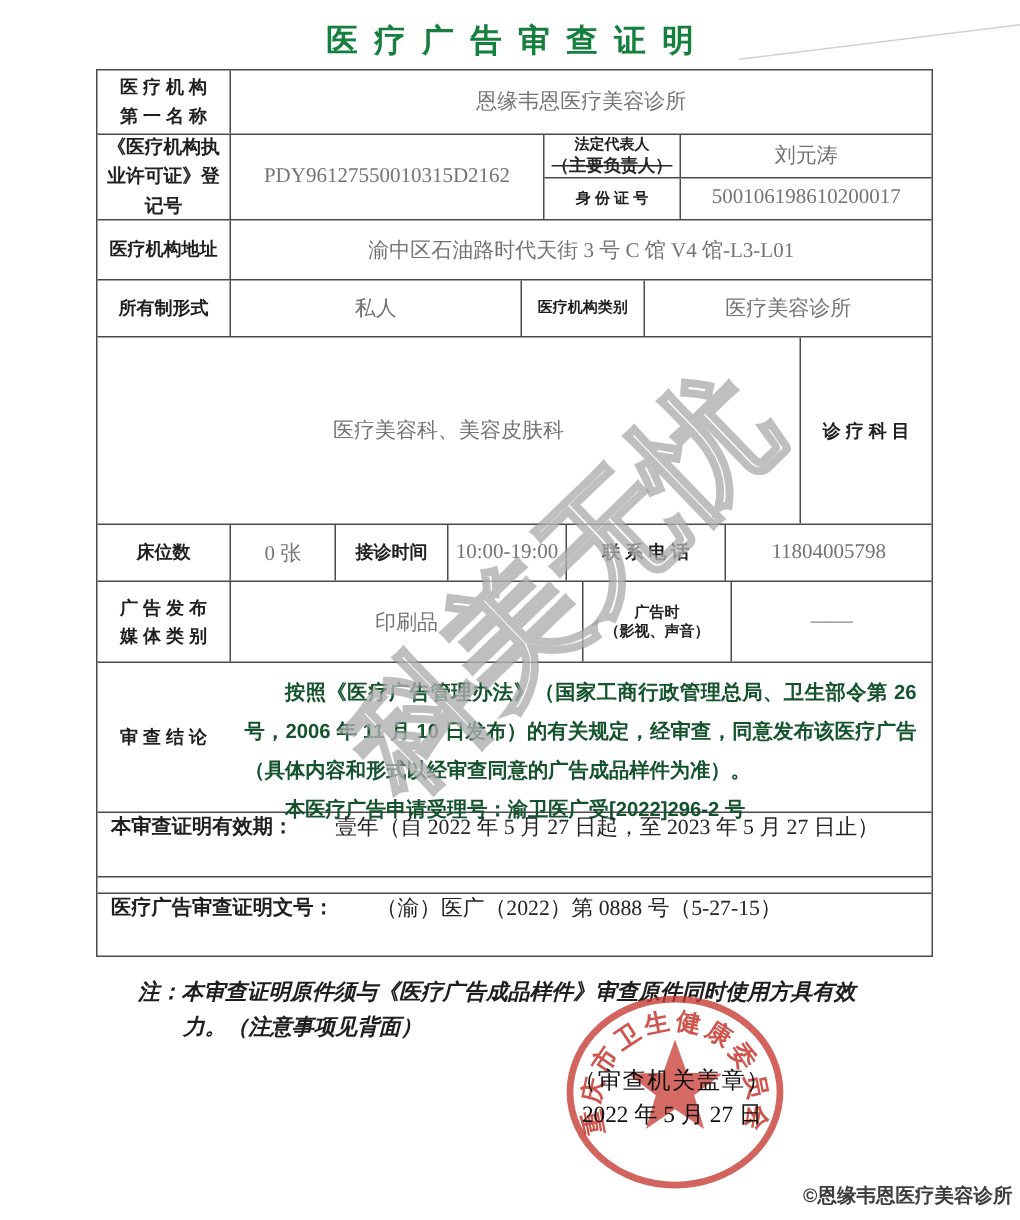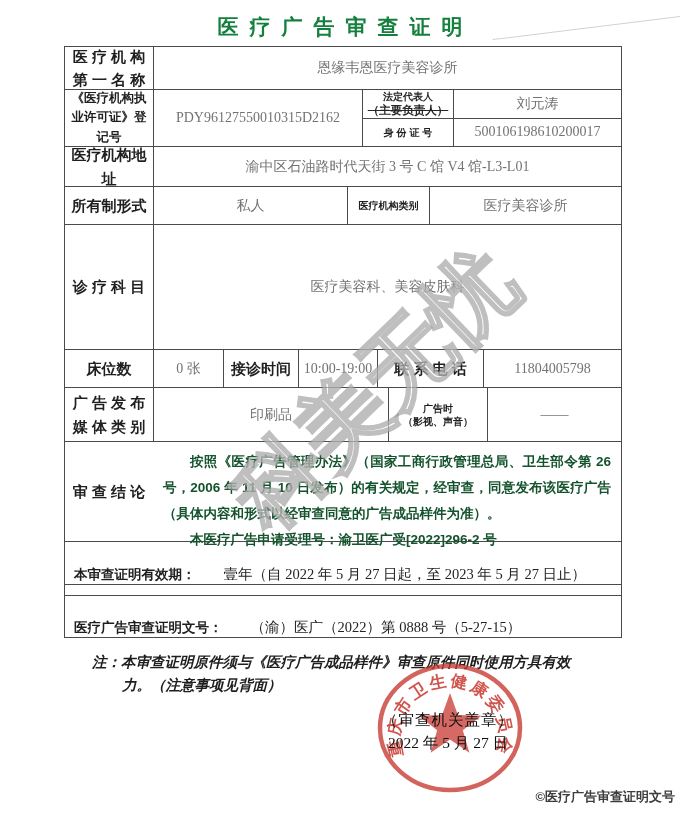--- a/index.html
+++ b/index.html
@@ -11,40 +11,40 @@
            font-size:21px; font-weight:bold; letter-spacing:11px; text-indent:11px; color:#15803d; }
   .scratch { position:absolute; left:492px; top:27px; width:198px; height:1px;
              background:#c6c6c6; transform:rotate(-7deg); opacity:.8; }
 
   .tbl { position:absolute; left:64px; top:46px; width:558px; border:1.5px solid #4a4a4a; z-index:1; }
   .trow { display:flex; align-items:stretch; border-top:1.5px solid #4a4a4a; }
   .trow:first-child { border-top:none; }
   .cell { display:flex; flex-direction:column; align-items:center; justify-content:center;
           text-align:center; padding:2px 3px; min-width:0; }
   .cell + .cell, .subcol { border-left:1.5px solid #4a4a4a; }
-  .lbl { font-weight:bold; font-size:15px; line-height:1.55; white-space:pre-line; color:#1f1f1f; }
+  .lbl { font-weight:bold; font-size:12px; line-height:1.55; white-space:pre-line; color:#1f1f1f; }
   .val { font-family:"Liberation Serif", serif; font-size:14px; color:#737373; }
   .w88{width:88px;flex:none} .w209{width:209px;flex:none} .w90{width:90px;flex:none}
   .w70{width:70px;flex:none} .w75{width:75px;flex:none} .w79{width:79px;flex:none}
   .w106{width:106px;flex:none} .w235{width:235px;flex:none} .w99{width:99px;flex:none}
   .w194{width:194px;flex:none} .w82{width:82px;flex:none}
   .flex1{flex:1}
   .r1{height:42px} .r2{height:57px} .r3{height:40px} .r4{height:38px} .r5{height:125px}
   .r6{height:38px} .r7{height:54px} .r8{height:100px}
   .r9{height:44px; border-bottom:1.5px solid #4a4a4a;}
   .r10{height:42px; margin-top:10px;}
   .subcol { flex:1; display:flex; flex-direction:column; }
   .subrow { display:flex; flex:1; min-height:0; }
   .subrow + .subrow { border-top:1.5px solid #4a4a4a; }
   .small-lbl { font-size:10px; line-height:1.3; }
   .struck { text-decoration:line-through; font-size:11.5px; font-weight:bold; }
   .concl { display:block; text-align:justify; font-size:13.5px; font-weight:bold;
            line-height:26px; padding:7px 10px 4px 10px; }
   .concl p { text-indent:2em; margin:0; color:#14532d; }
-  .fullcell { display:flex; flex-direction:row; align-items:flex-end; width:100%; padding-left:9px; }
+  .fullcell { display:flex; flex-direction:row; align-items:flex-start; width:100%; padding-left:9px; }
   .lbl9 { font-weight:bold; font-size:13.5px; color:#1f1f1f; }
   .val9 { font-family:"Liberation Serif", serif; font-size:14.5px; margin-left:28px; color:#232323; }
 
   .watermark { position:absolute; left:375px; top:390px;
                transform:translate(-50%,-50%) rotate(-44deg);
                font-size:88px; font-weight:bold; white-space:nowrap;
                color:rgba(255,255,255,0.5); -webkit-text-stroke:2.5px rgba(148,148,148,0.6);
                z-index:5; pointer-events:none; }
 
   .note { position:absolute; left:92px; top:651px; width:494px; z-index:2;
@@ -103,22 +103,22 @@
     </div>
 
     <div class="trow r4">
       <div class="cell lbl w88">所有制形式</div>
       <div class="cell val w194">私人</div>
       <div class="cell lbl w82 small-lbl">医疗机构类别</div>
       <div class="cell val flex1">医疗美容诊所</div>
     </div>
 
     <div class="trow r5">
+      <div class="cell val flex1">医疗美容科、美容皮肤科</div>
       <div class="cell lbl w88">诊 疗 科 目</div>
-      <div class="cell val flex1">医疗美容科、美容皮肤科</div>
     </div>
 
     <div class="trow r6">
       <div class="cell lbl w88">床位数</div>
       <div class="cell val w70">0 张</div>
       <div class="cell lbl w75">接诊时间</div>
       <div class="cell val w79">10:00-19:00</div>
       <div class="cell lbl w106">联 系 电 话</div>
       <div class="cell val flex1">11804005798</div>
     </div>
@@ -167,15 +167,15 @@
     <ellipse cx="80" cy="72" rx="70" ry="62" fill="none" stroke="#c7372f" stroke-width="4.5" opacity="0.78"></ellipse>
     <polygon points="80,37 87.9,59.1 111.4,59.8 92.8,74.2 99.4,96.7 80,83.5 60.6,96.7 67.2,74.2 48.6,59.8 72.1,59.1" fill="#c7372f" opacity="0.75"></polygon>
     <text font-size="16.5" font-weight="bold" fill="#c7372f" opacity="0.85" letter-spacing="3" text-anchor="middle" font-family="Liberation Serif, serif">
       <textPath href="#arcpath" startOffset="50%">重庆市卫生健康委员会</textPath>
     </text>
   </svg>
 
   <div class="stamp-caption">（审查机关盖章）</div>
   <div class="stamp-date">2022 年 5 月 27 日</div>
 
-  <div class="credit">©医疗广告审查证明文号</div>
+  <div class="credit">©恩缘韦恩医疗美容诊所</div>
 
 </div>
 
 </body></html>

